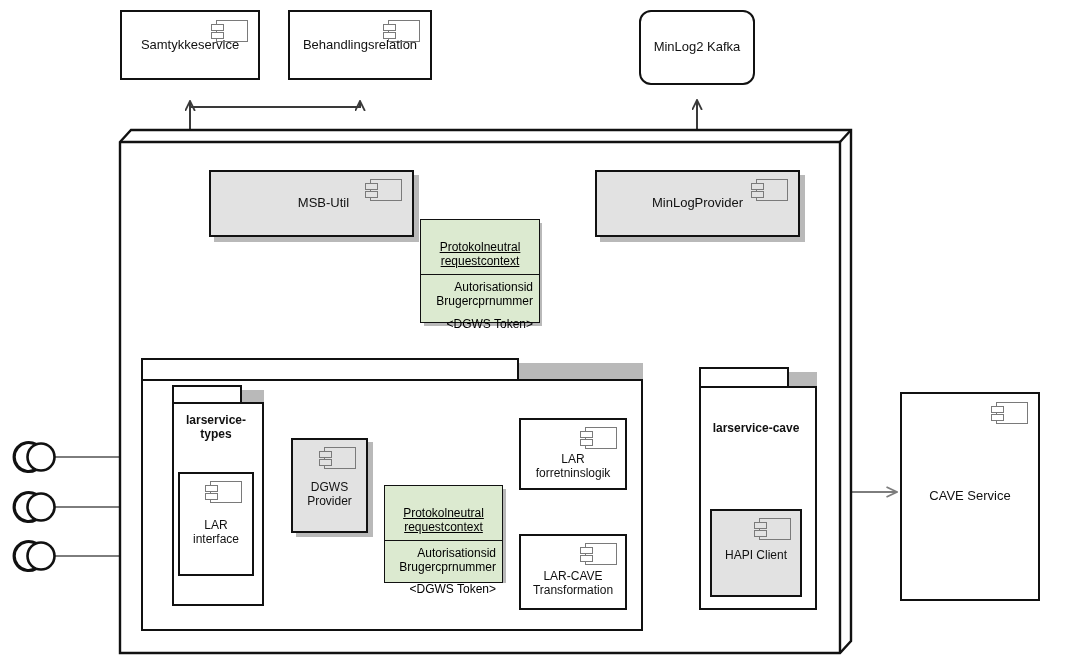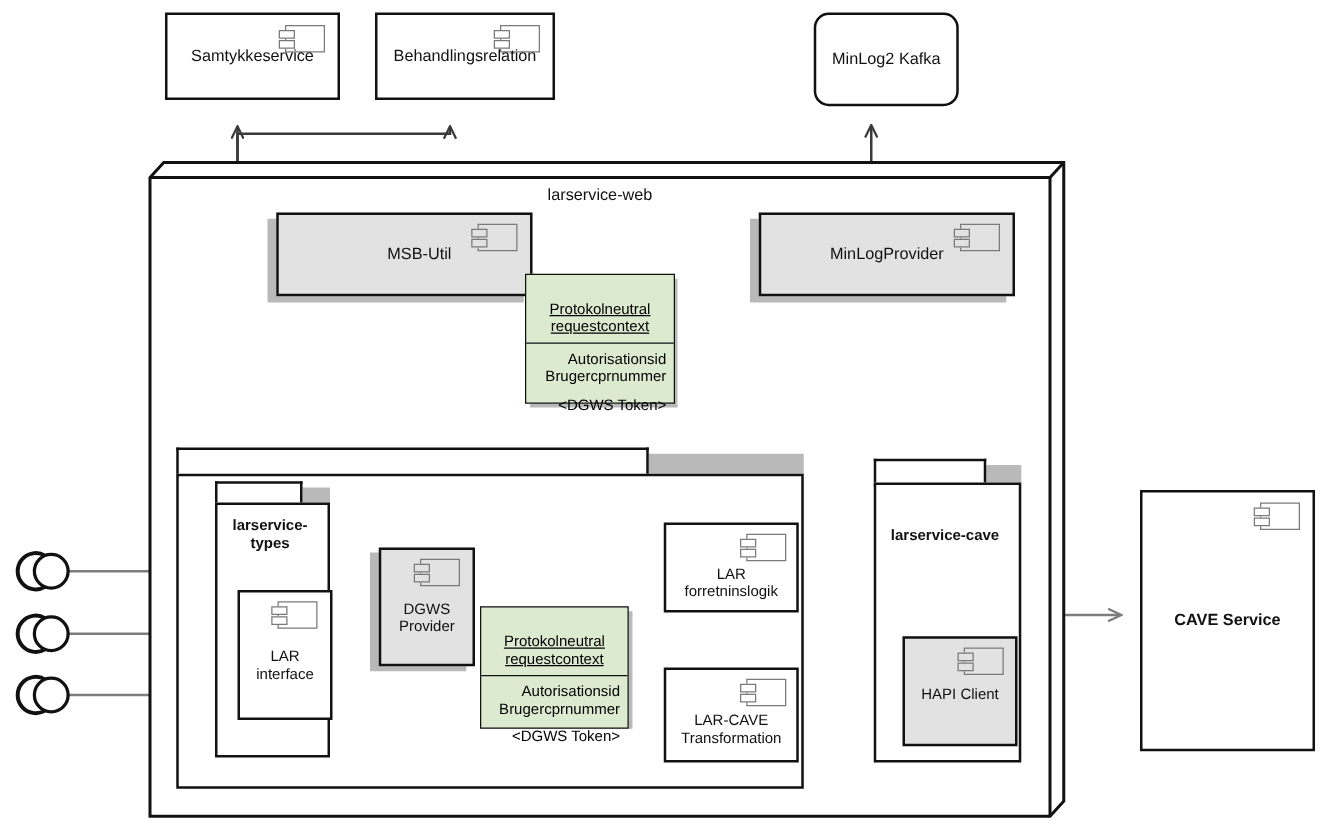--- a/index.html
+++ b/index.html
@@ -1,19 +1,19 @@
 <!DOCTYPE html>
 <html><head>
 <meta charset="utf-8">
 <style>
   html,body{margin:0;padding:0;background:#ffffff;}
   body{font-family:"Liberation Sans","DejaVu Sans",sans-serif;}
   #stage{position:relative;width:1065px;height:671px;background:#fff;overflow:hidden;}
   #svg-layer{position:absolute;left:0;top:0;width:1065px;height:671px;}
-  .node{position:absolute;box-sizing:border-box;margin-left:12px;}
+  .node{position:absolute;box-sizing:border-box;}
   .lbl{position:absolute;box-sizing:border-box;text-align:center;
        white-space:pre-line;line-height:1.15;color:#111;}
   .ctr{display:flex;align-items:center;justify-content:center;}
 
   
   .comp{border:2px solid #111;background:#fff;}
   .comp.grey{background:#e2e2e2;}
   .comp.round{border-radius:12px;}
 
   
@@ -113,21 +113,20 @@
 
   <div class="node comp" style="left:288px;top:10px;width:144px;height:70px;">
     <span class="cicon" style="right:10px;top:8px;"></span>
     <div class="lbl ctr t13" style="left:0;top:0;width:100%;height:100%;border-radius:13px;">Behandlingsrelation</div>
   </div>
 
   <div class="node comp round" style="left:639px;top:10px;width:116px;height:75px;">
     <div class="lbl ctr t13" style="left:0;top:0;width:100%;height:100%;">MinLog2 Kafka</div>
   </div>
 
-  <div class="lbl ctr t13" style="left:380px;top:147px;width:200px;height:18px;">larservice-web</div>
 
   <div class="shadow" style="left:214px;top:175px;width:205px;height:67px;"></div>
   <div class="node comp grey" style="left:209px;top:170px;width:205px;height:67px;">
     <span class="cicon" style="right:10px;top:7px;"></span>
     <div class="lbl ctr t13" style="left:0;top:0;width:100%;height:100%;padding-left:24px;">MSB-Util</div>
   </div>
 
   <div class="shadow" style="left:600px;top:175px;width:205px;height:67px;"></div>
   <div class="node comp grey" style="left:595px;top:170px;width:205px;height:67px;">
     <span class="cicon" style="right:10px;top:7px;"></span>
@@ -200,16 +199,16 @@
   <div class="pkgbody" style="left:699px;top:386px;width:114px;height:220px;"></div>
   <div class="lbl ctr t12 bold" style="left:699px;top:420px;width:114px;height:18px;">larservice-cave</div>
 
   <div class="node comp grey" style="left:710px;top:509px;width:92px;height:88px;">
     <span class="cicon" style="right:9px;top:7px;"></span>
     <div class="lbl ctr t12" style="left:0;top:30px;width:100%;height:30px;">HAPI Client</div>
   </div>
 
   <div class="node comp" style="left:900px;top:392px;width:140px;height:209px;">
     <span class="cicon" style="right:10px;top:8px;"></span>
-    <div class="lbl ctr t13" style="left:0;top:0;width:100%;height:100%;font-weight:bold;">CAVE Service</div>
+    <div class="lbl ctr t13" style="left:0;top:0;width:100%;height:100%;">CAVE Service</div>
   </div>
 
 </div>
 
 </body></html>

